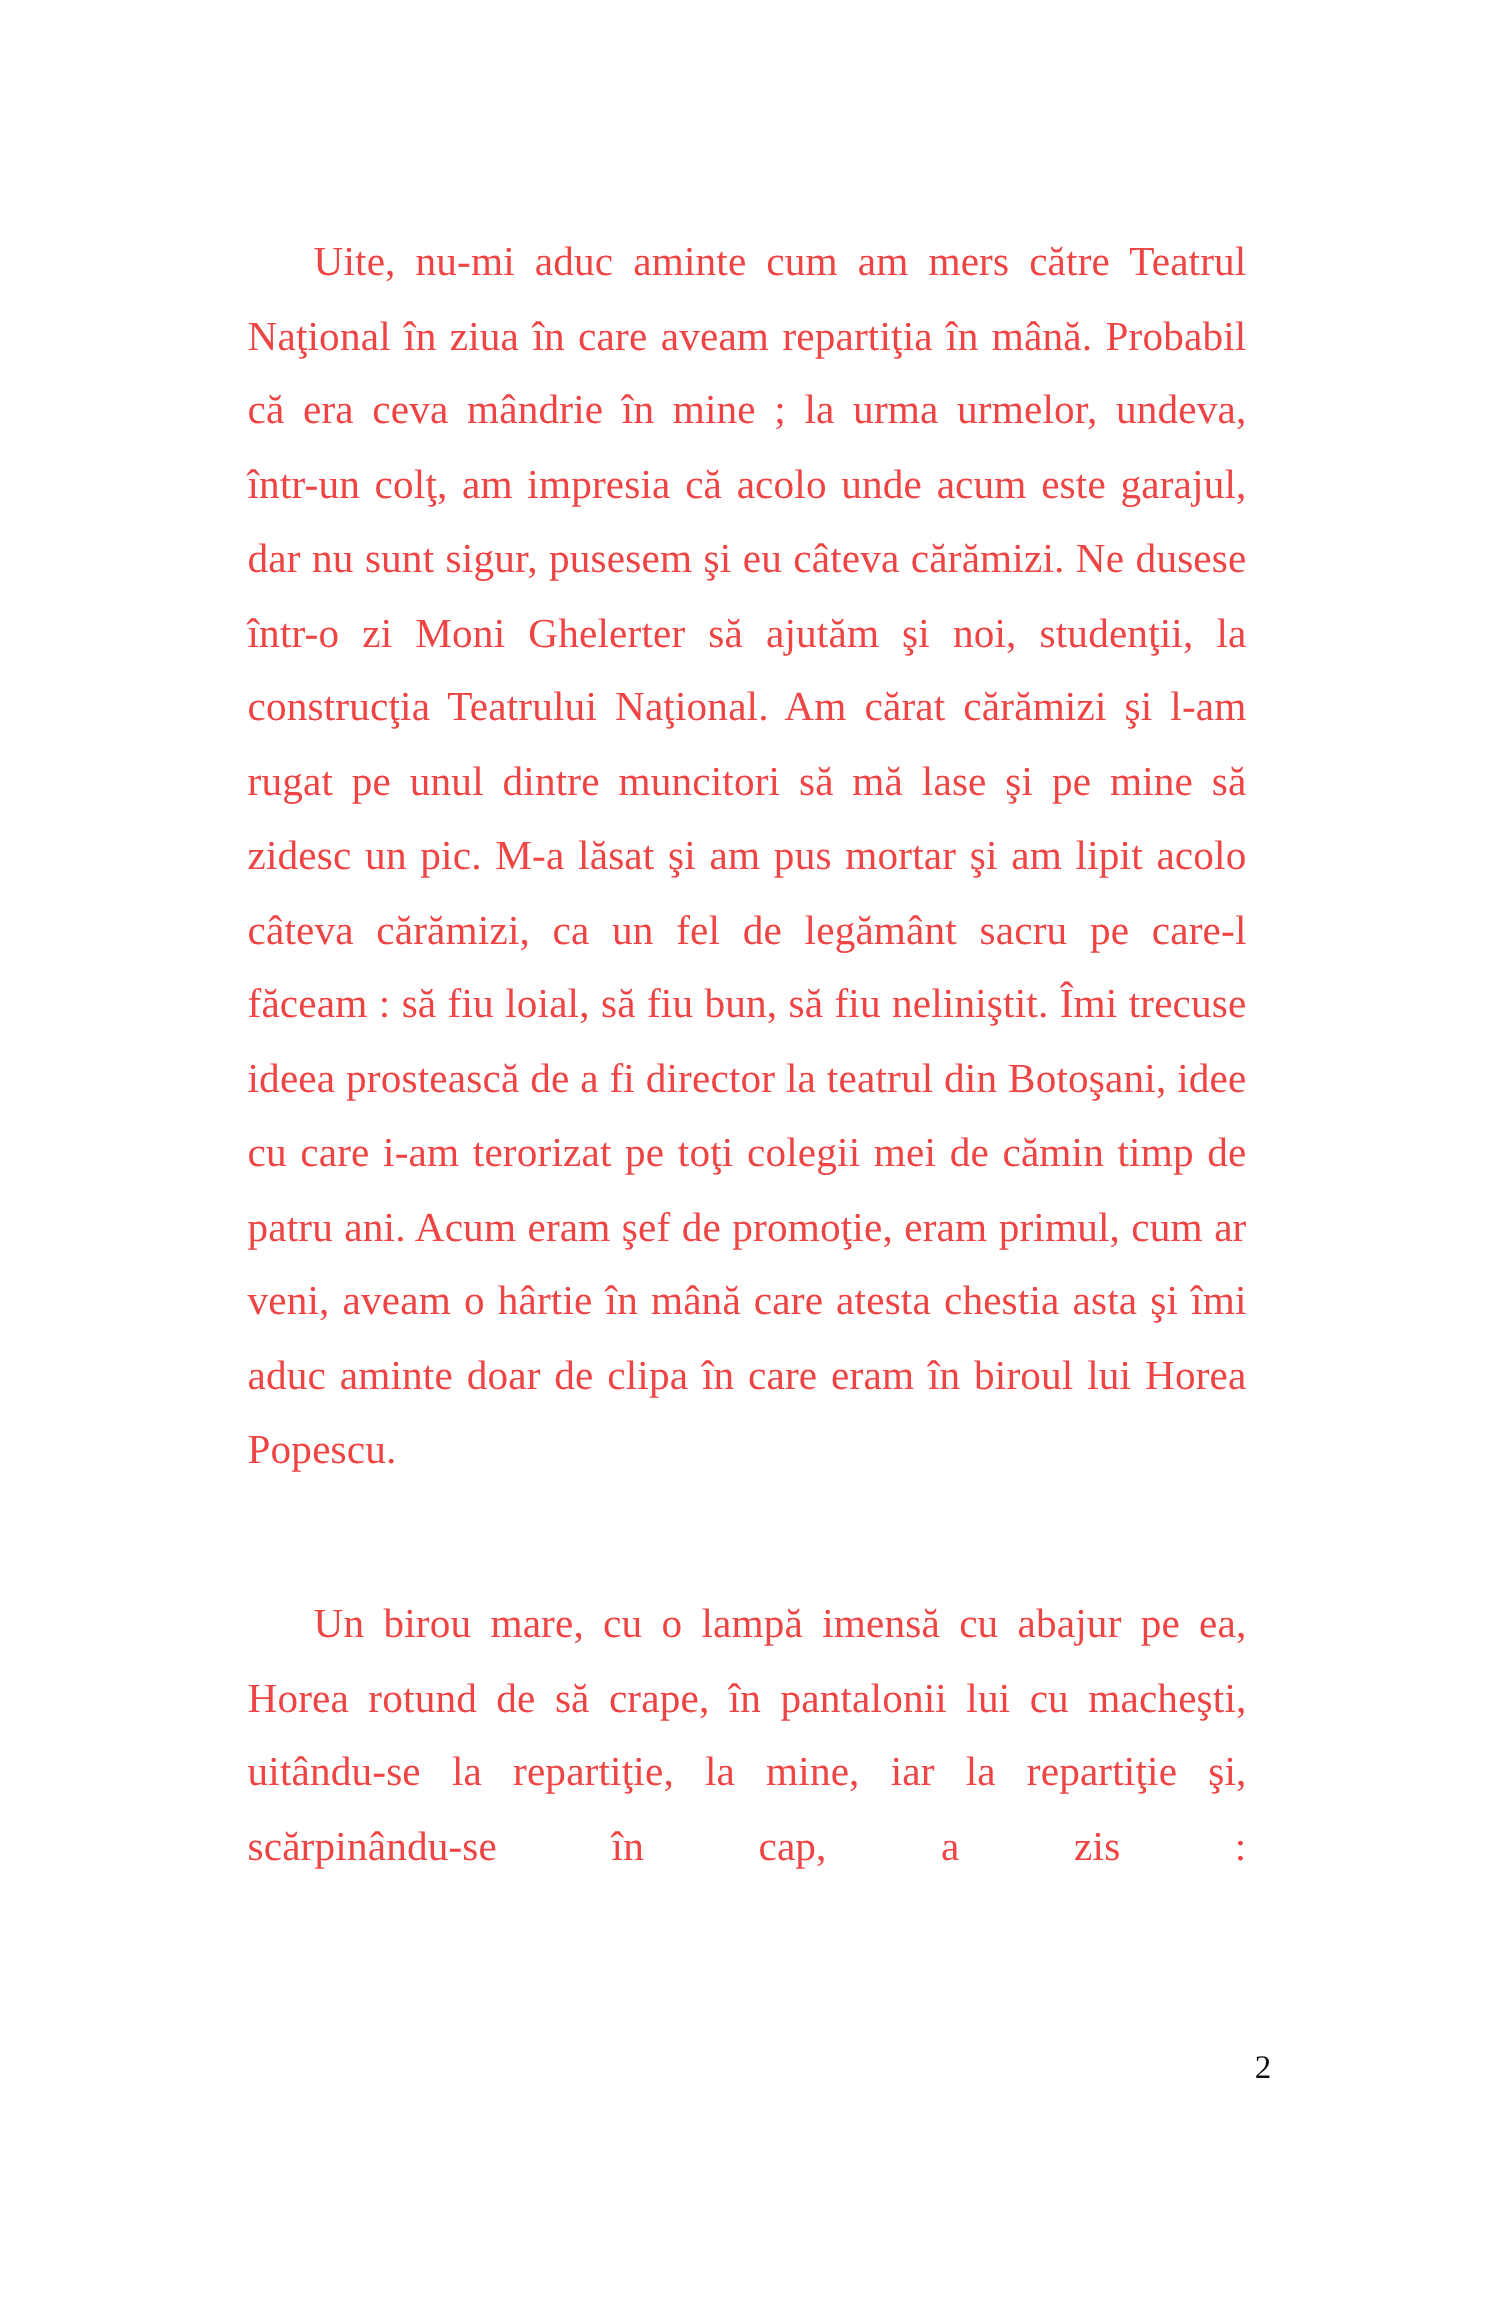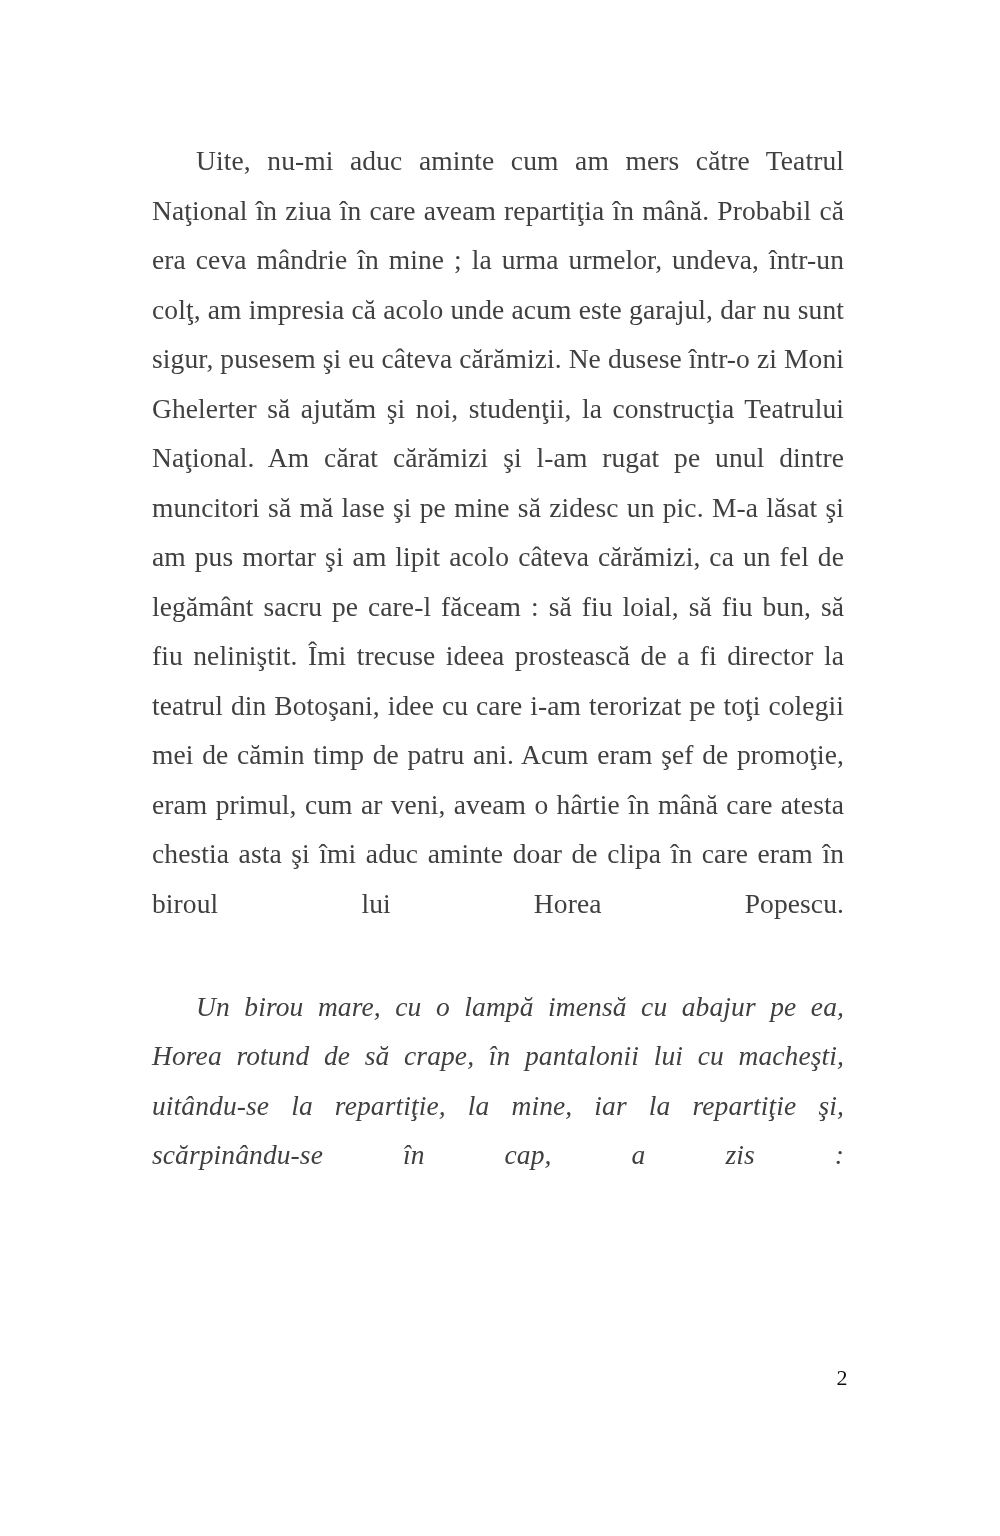--- a/index.html
+++ b/index.html
@@ -23,38 +23,37 @@
     height: 1536px;
     background: #ffffff;
   }
   .text-block {
     position: absolute;
     left: 148px;
     top: 132px;
     width: 700px;
   }
   .para {
-    margin: 4px;
+    margin: 17px;
     font-size: 27.5px;
     line-height: 49.5px;
     text-align: justify;
     text-justify: inter-word;
     text-indent: 44px;
     letter-spacing: 0.1px;
-    color: #404040;
+    color: #ef4444;
   }
   
   .para:after {
     content: "";
     display: inline-block;
     width: 100%;
   }
   .para + .para {
     margin-top: 0;
-    font-style: italic;
   }
   .page-number {
     position: absolute;
     right: 152px;
     top: 1365px;
     font-size: 22px;
     line-height: 26px;
     color: #100f0f;
     letter-spacing: 0.5px;
   }

